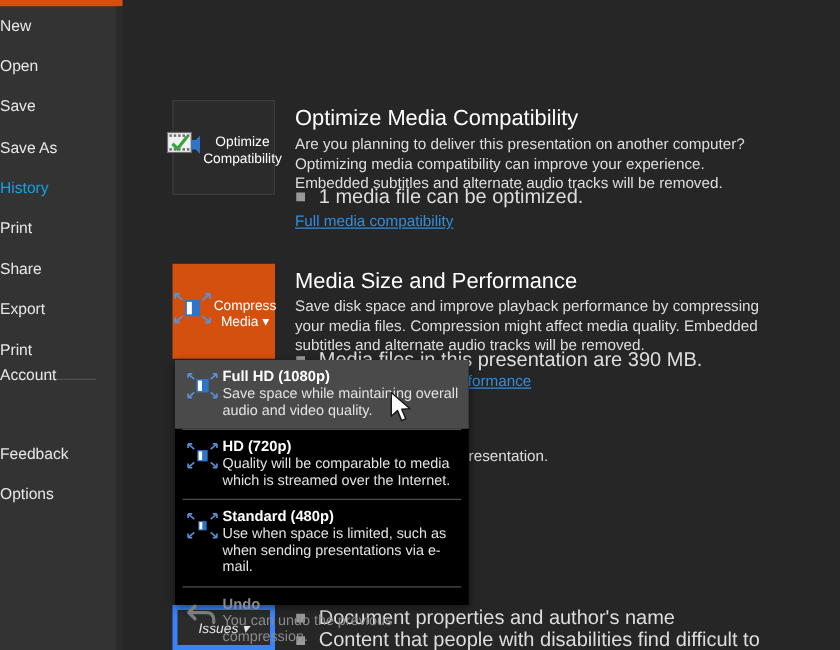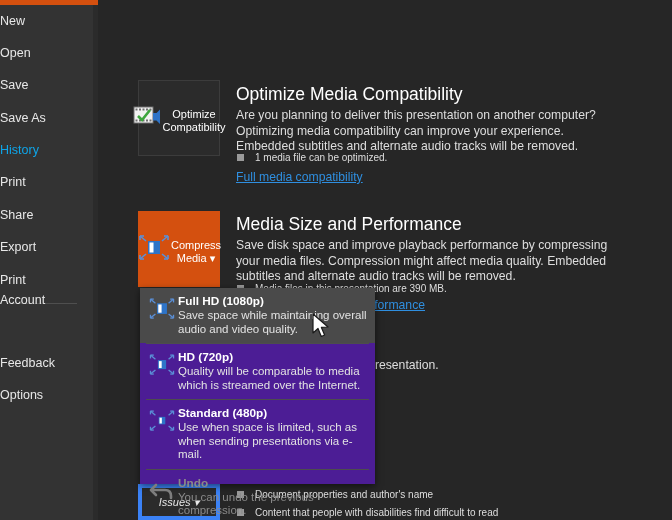--- a/index.html
+++ b/index.html
@@ -80,21 +80,21 @@
     position: absolute;
     color: #dedede;
     font-size: 12.2px;
     line-height: 15.5px;
     width: 385px;
   }
   .bullet-row {
     position: absolute;
     display: flex; align-items: flex-start;
     color: #dedede;
-    font-size: 10px;
+    font-size: 16px;
     line-height: 15px;
   }
   .bullet-sq {
     width: 7px; height: 7px;
     background: #9a9a9a;
     margin-right: 11px;
     margin-top: 4px;
     flex: none;
   }
   .link {
@@ -118,21 +118,21 @@
     display: flex; align-items: center; justify-content: center;
     cursor: default;
     font-style: italic;
   }
 
   
   #dropdown {
     position: absolute;
     left: 140px; top: 288px;
     width: 235px; height: 196px;
-    background: #4c1d95;
+    background: #000000;
     box-shadow: 0 2px 7px rgba(0,0,0,0.55);
     z-index: 50;
   }
   .dd-item {
     position: relative;
     display: flex;
     padding: 6px 8px 7px 8px;
     cursor: default;
   }
   .dd-item.highlight { background: #4a4a4a; }

